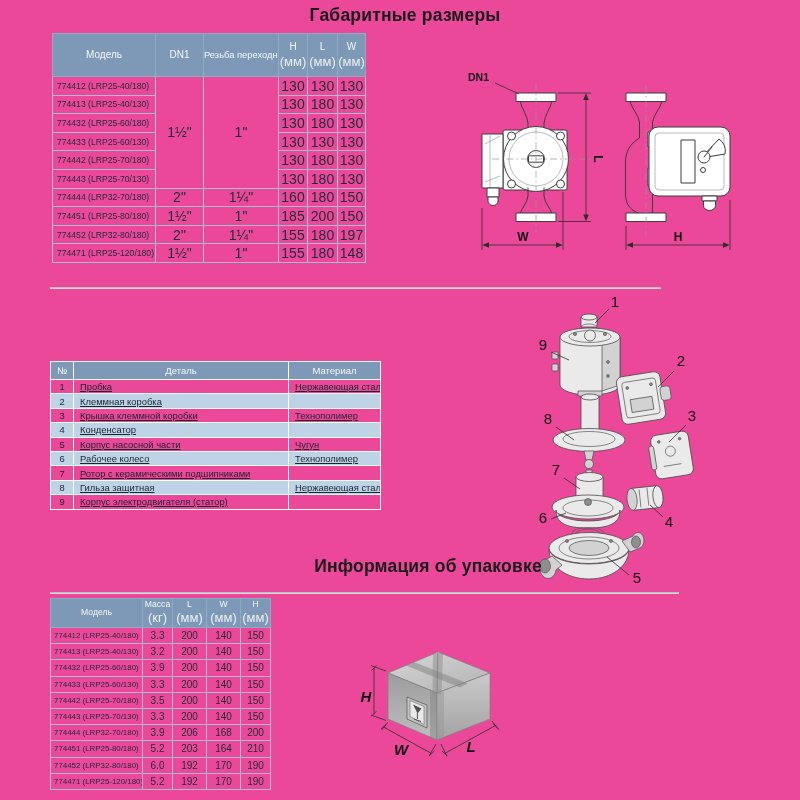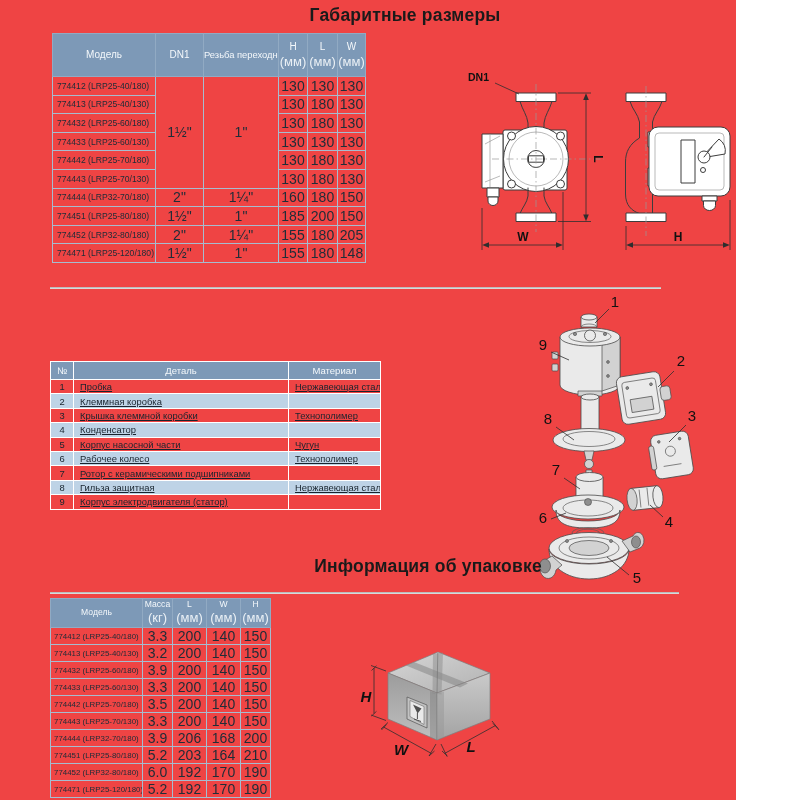--- a/index.html
+++ b/index.html
@@ -1,31 +1,31 @@
 <!DOCTYPE html>
 <html><head>
 <meta charset="utf-8">
 <style>
   html,body{margin:0;padding:0;background:#fff;}
-  #page{position:relative;width:736px;height:800px;background:#ef4444;overflow:hidden;
+  #page{position:relative;width:800px;height:800px;background:#ec4899;overflow:hidden;
         font-family:"Liberation Sans","DejaVu Sans",sans-serif;color:#1f2a33;}
   .title{position:absolute;text-align:center;font-size:17.5px;font-weight:600;color:#1a1a1a;letter-spacing:.2px;}
   .divider{position:absolute;height:2px;background:linear-gradient(#aeaeae,#e7e7e7);}
   table{position:absolute;border-collapse:collapse;table-layout:fixed;}
   
   .grid th,.grid td{border:1px solid #a6bcd0;overflow:hidden;white-space:nowrap;padding:0;text-align:center;vertical-align:middle;}
   .grid th{background:#7d99b7;color:#f4f8fb;font-weight:400;border-color:#91aac3;}
   .mm{display:block;font-size:13px;opacity:.92;margin-top:1px;}
   #t1{left:52px;top:33px;width:313px;}
   #t1 th{height:42px;font-size:10px;line-height:1.2;}
   #t1 td{height:17.6px;font-size:14px;color:#202d38;}
   #t1 td.model{text-align:left;padding-left:4px;font-size:8.6px;}
   #t3{left:50px;top:598px;width:220px;}
   #t3 th{height:28px;font-size:8.6px;line-height:1.15;}
-  #t3 td{height:15.2px;font-size:14px;color:#202d38;}
+  #t3 td{height:15.2px;font-size:10px;color:#202d38;}
   #t3 td.model{text-align:left;padding-left:3px;font-size:7.9px;}
   
   #t2{left:50px;top:361px;width:330px;}
   #t2 th{height:17px;font-size:9.5px;background:#7d99b7;color:#f4f8fb;font-weight:400;border:1px solid #fff;padding:0;text-align:center;}
   #t2 td{height:13.4px;font-size:9.4px;border:1px solid #ffffff;padding:0;text-align:center;white-space:nowrap;overflow:hidden;color:#18242e;}
   #t2 tbody tr:nth-child(even) td{background:#bed3e6;}
   #t2 td.part,#t2 td.material{text-align:left;padding-left:6px;text-decoration:underline;}
   svg{position:absolute;}
   svg text{font-family:"Liberation Sans","DejaVu Sans",sans-serif;}
   .ln{fill:none;stroke:#3d3d3d;stroke-width:1;stroke-linecap:round;stroke-linejoin:round;}
@@ -123,21 +123,21 @@
           <td>185</td>
           <td>200</td>
           <td>150</td>
         </tr>
       <tr>
           <td class="model">774452 (LRP32-80/180)</td>
           <td>2"</td>
           <td>1¼"</td>
           <td>155</td>
           <td>180</td>
-          <td>205</td>
+          <td>197</td>
         </tr>
       <tr>
           <td class="model">774471 (LRP25-120/180)</td>
           <td>1½"</td>
           <td>1"</td>
           <td>155</td>
           <td>180</td>
           <td>148</td>
         </tr>
     </tbody>

